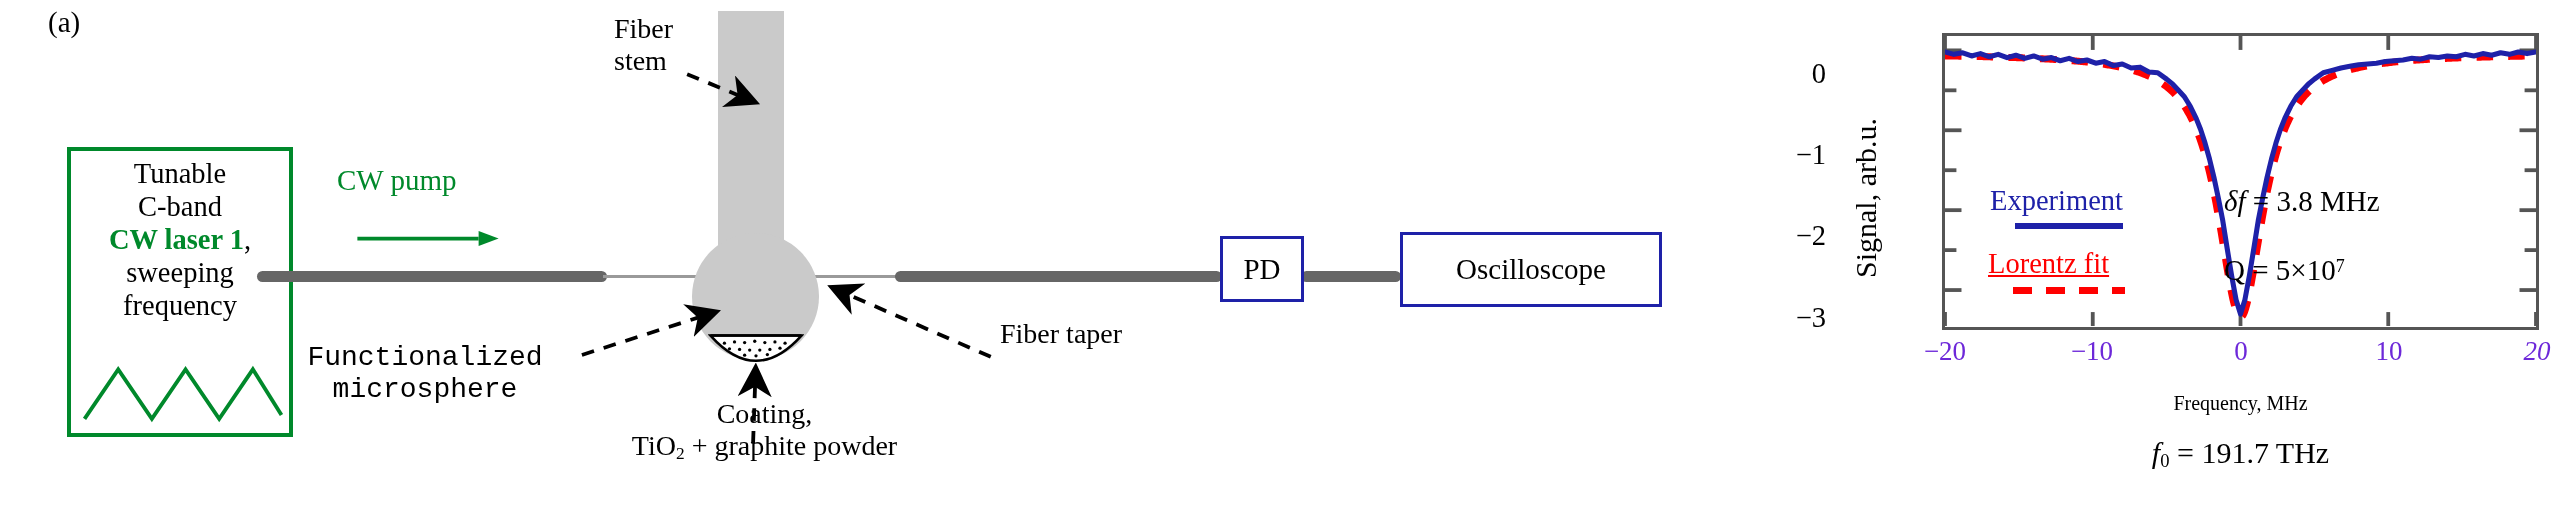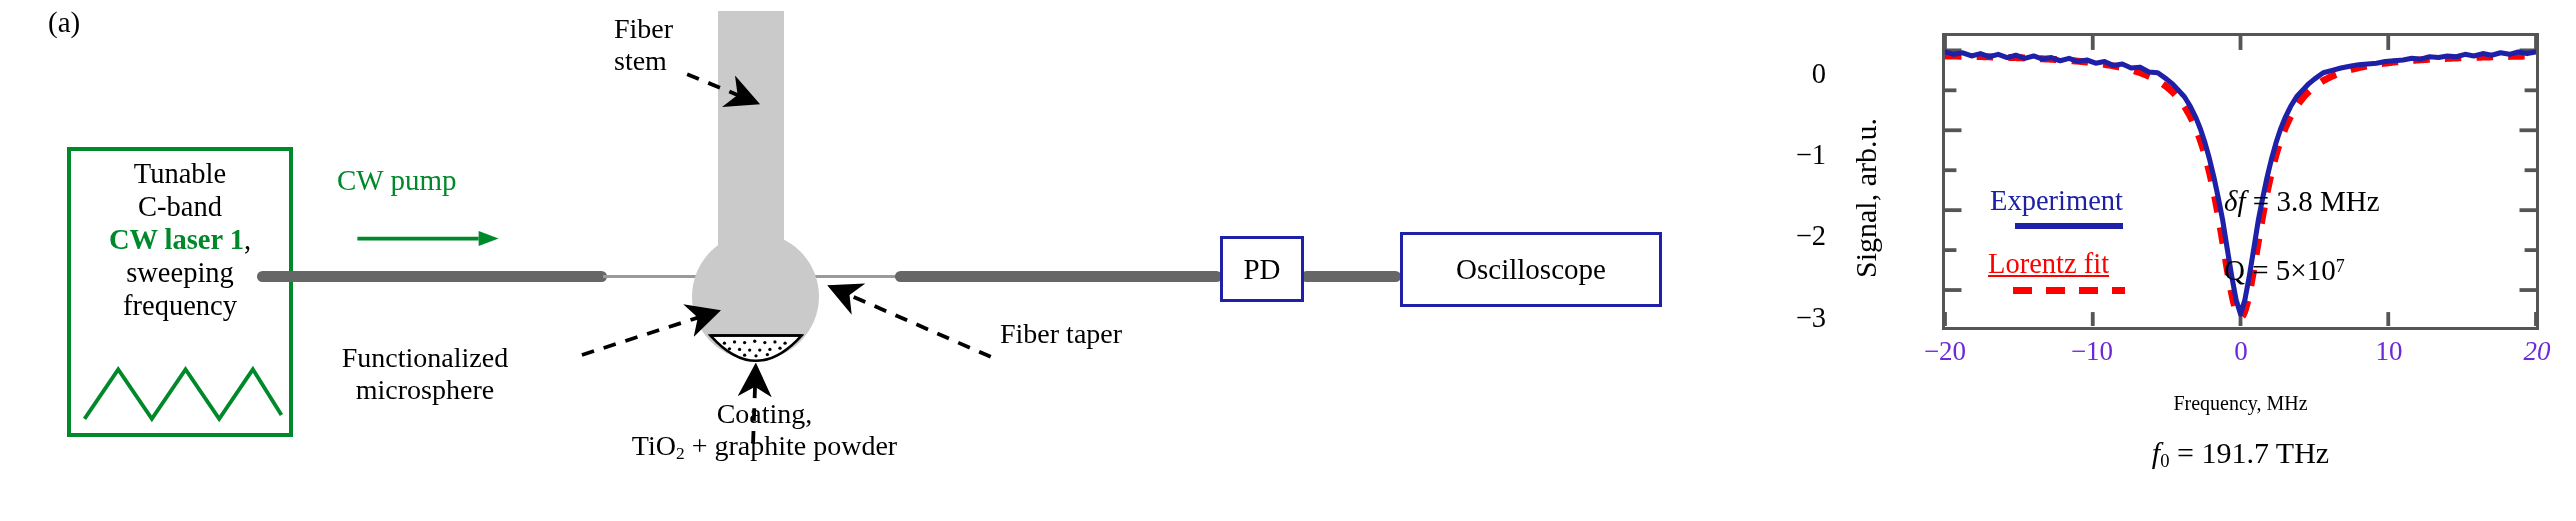--- a/index.html
+++ b/index.html
@@ -155,21 +155,21 @@
   </div>
   <div class="abs instr-box" id="pd-box">
     <span>PD</span>
   </div>
 
   <div class="abs callout" style="left:604px;top:12.7px;margin-left:10px;">
     <div>Fiber</div>
     <div>stem</div>
   </div>
 
-  <div class="abs callout ctr" style="left:279px;top:342px;width:292px;">
+  <div class="abs callout ctr" style="left:279px;top:342px;width:292px;font-family:Liberation Mono, monospace;">
     <div>Functionalized</div>
     <div>microsphere</div>
   </div>
 
   <div class="abs callout ctr" style="left:549px;top:398px;width:431px;">
     <div>Coating,</div>
     <div><span>TiO</span><sub>2</sub><span> + graphite powder</span></div>
   </div>
 
   <div class="abs callout" style="left:1000px;top:318px;">Fiber taper</div>

